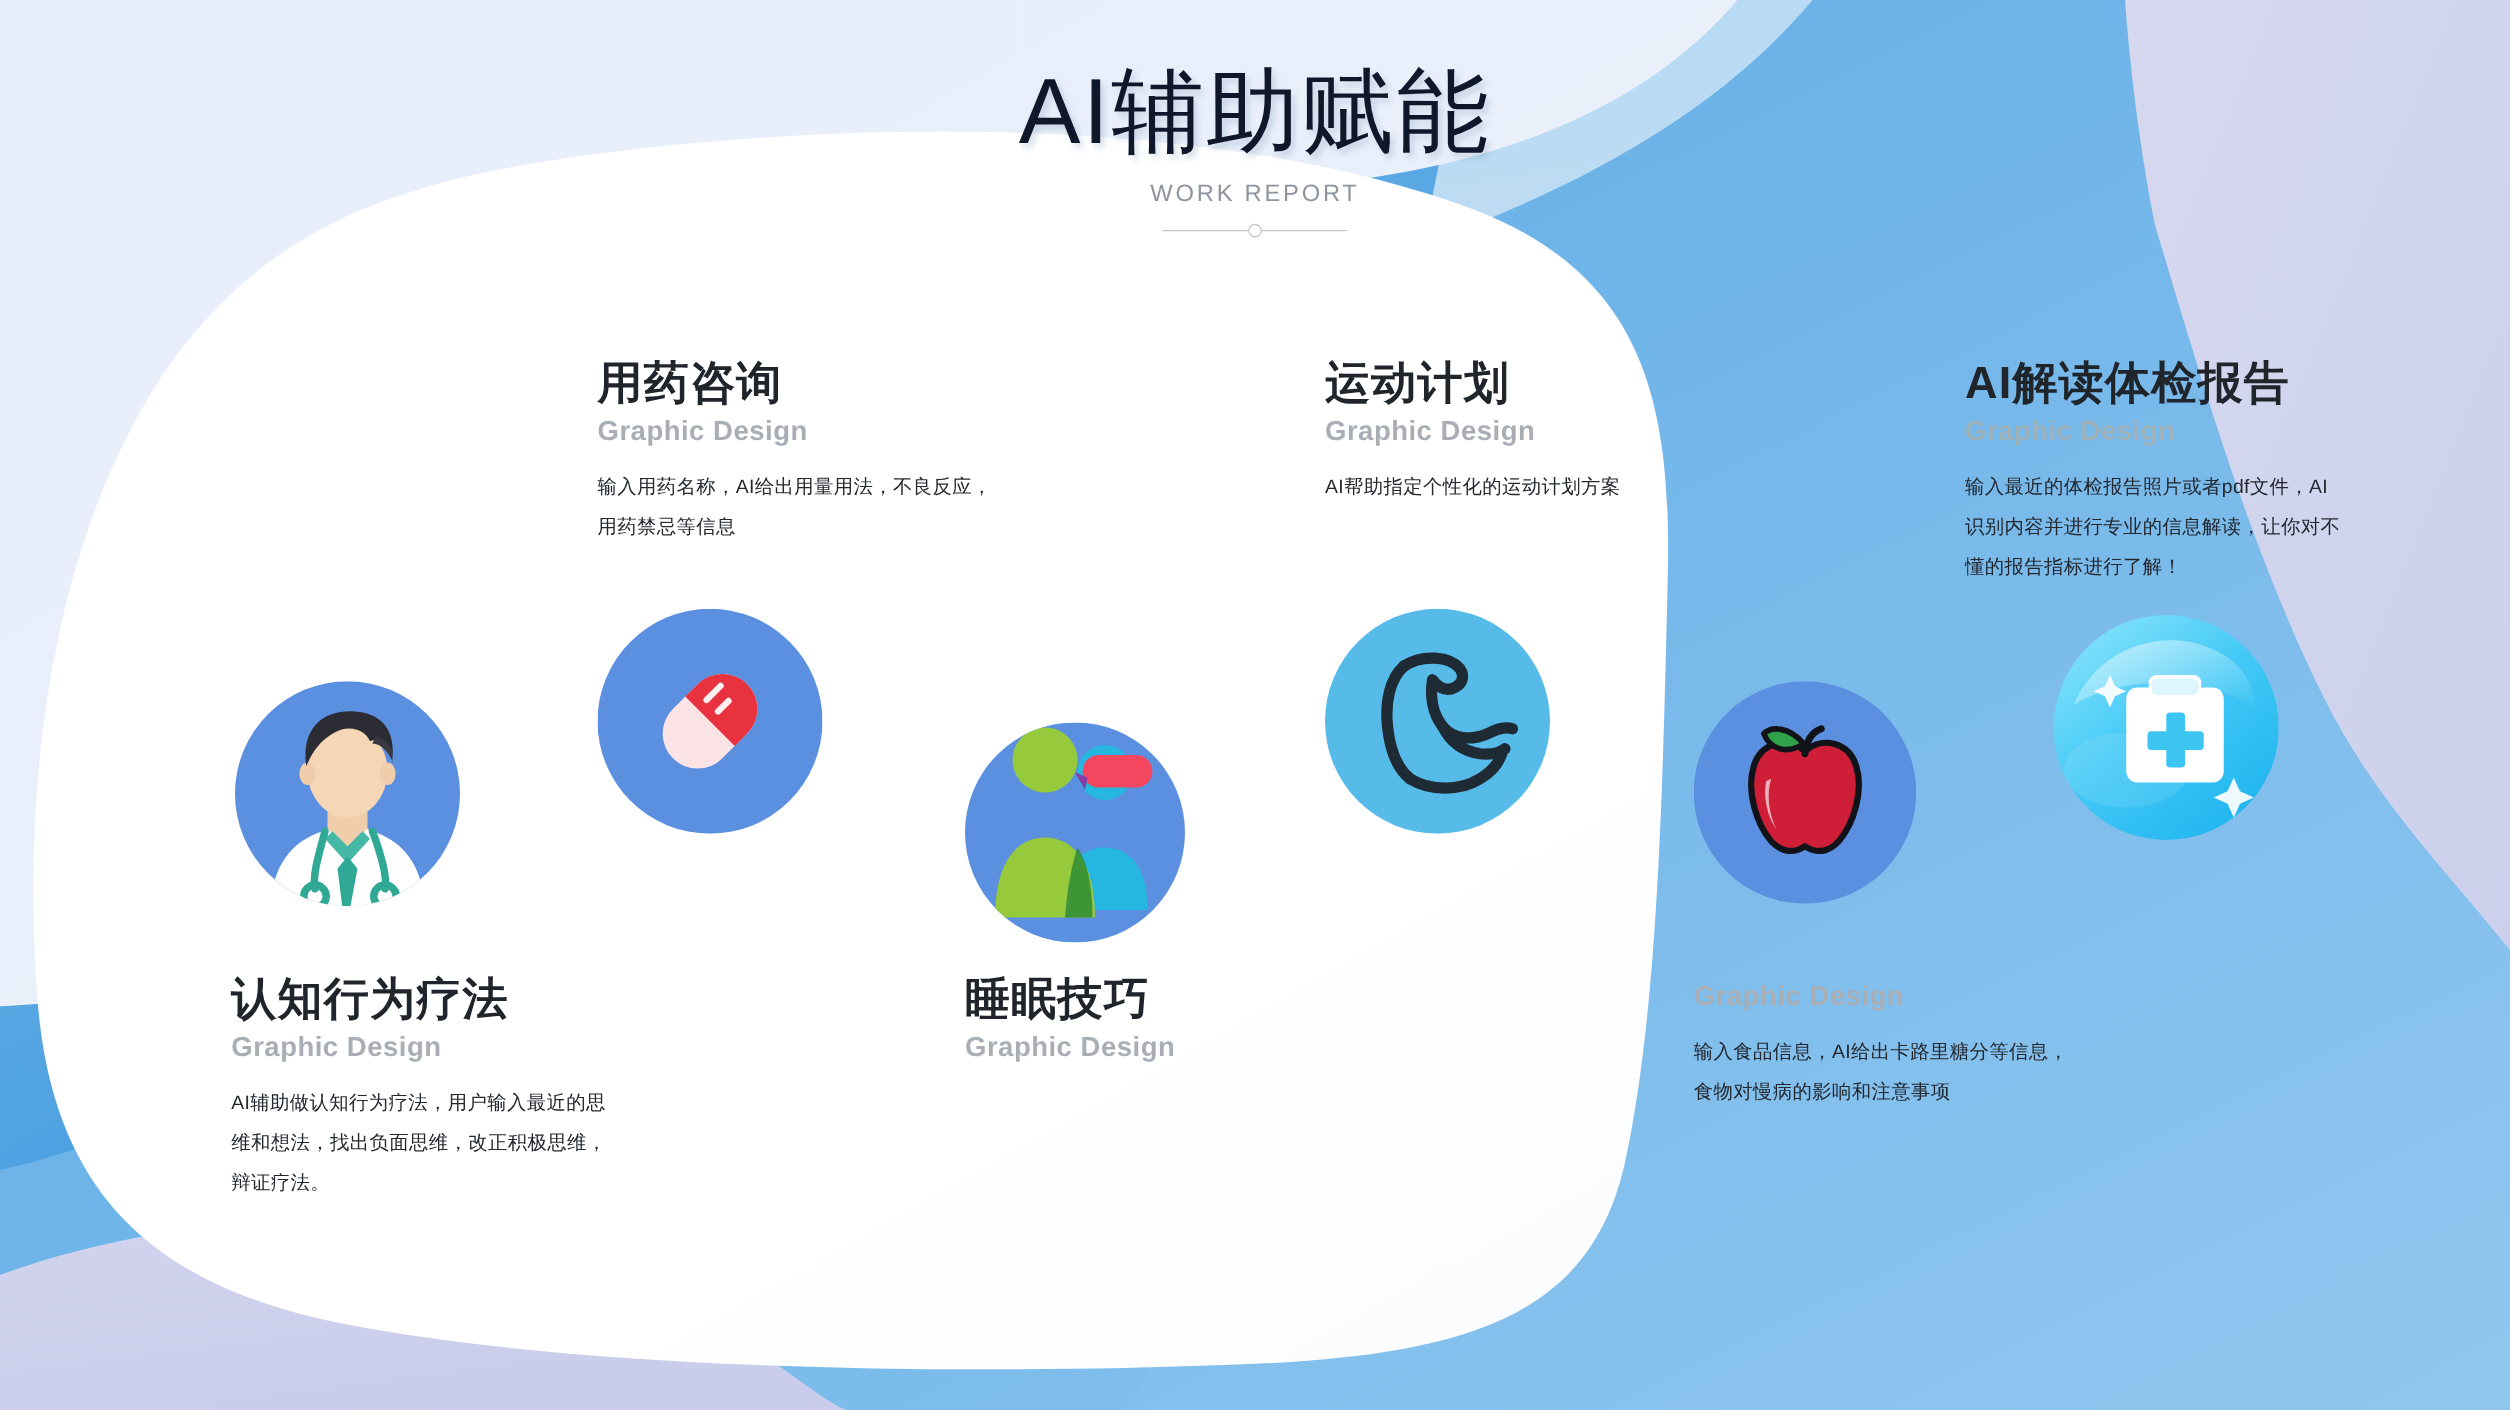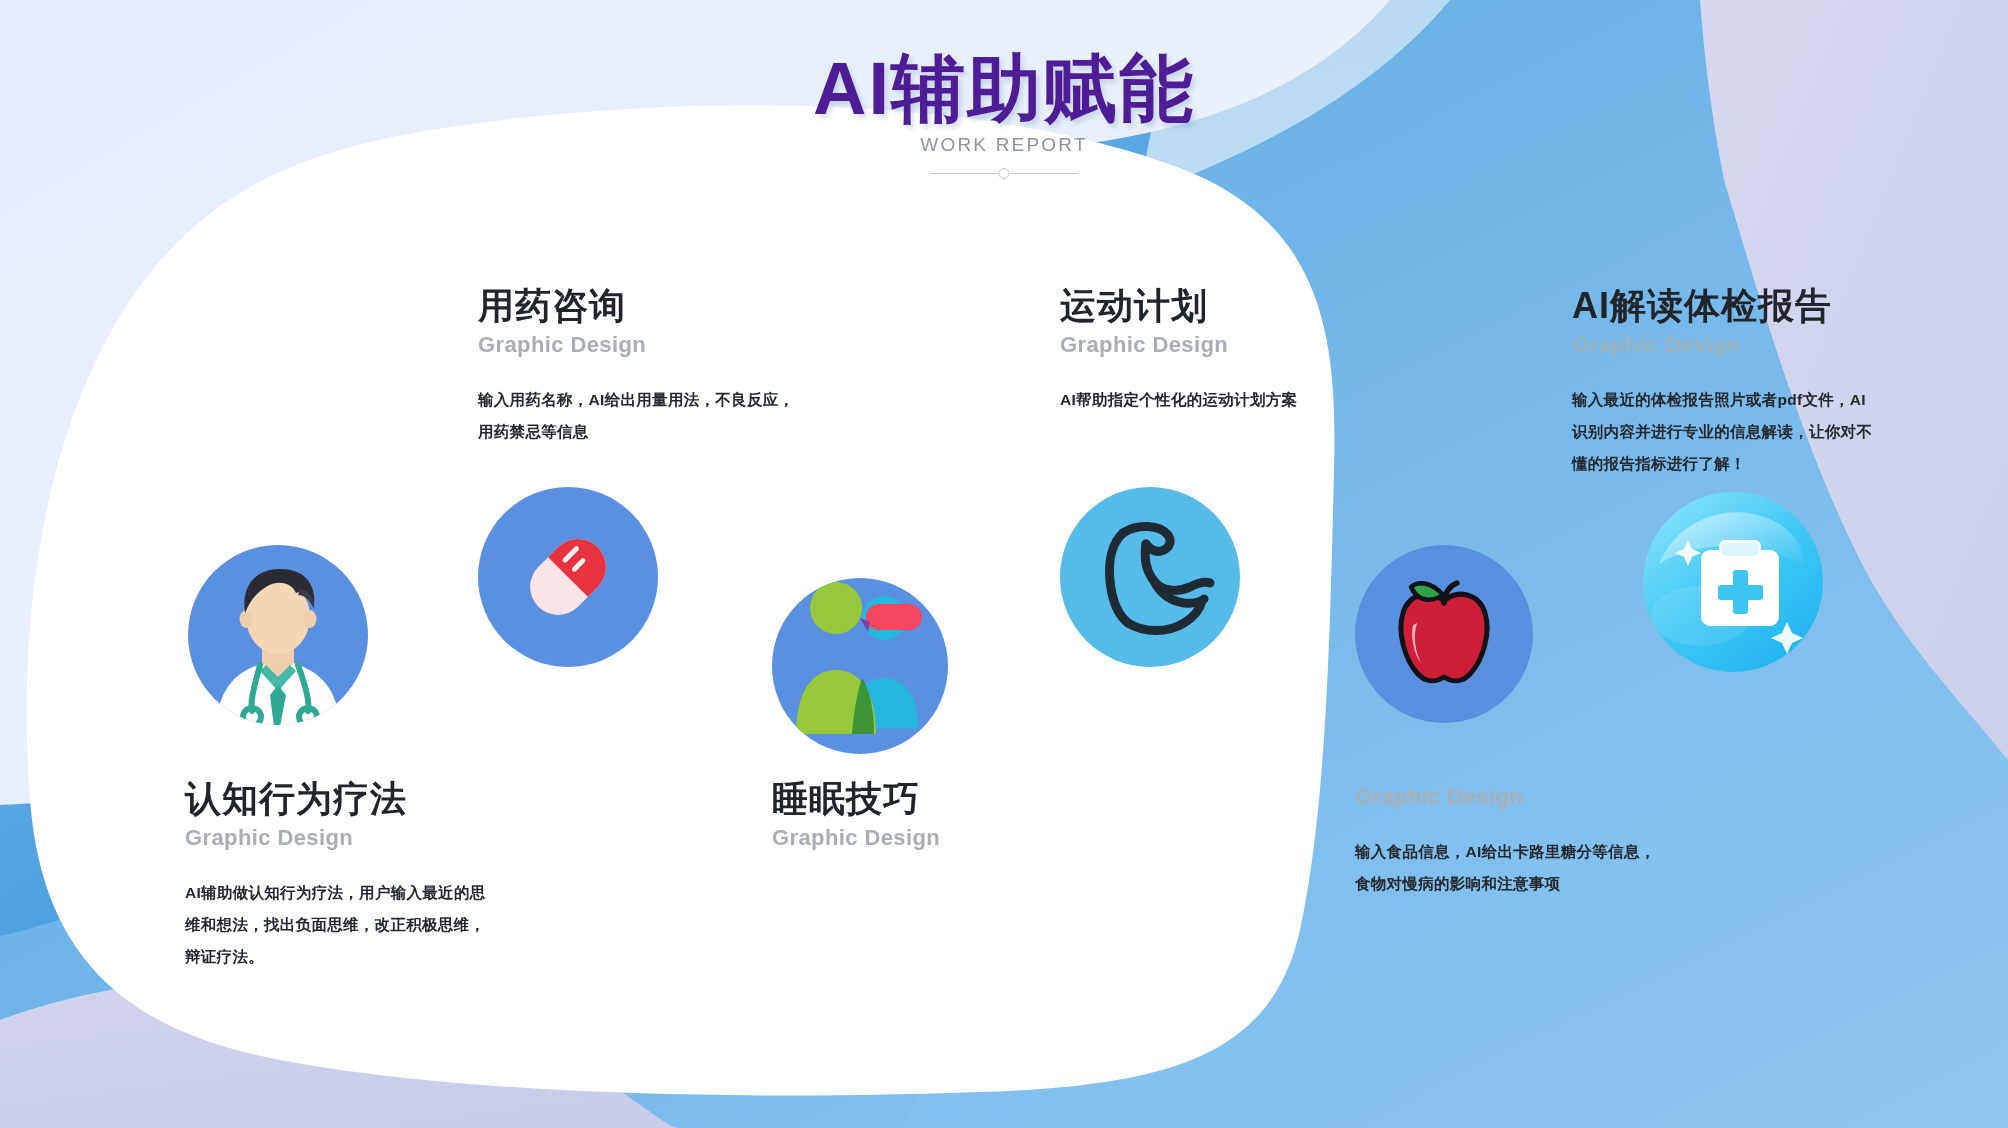--- a/index.html
+++ b/index.html
@@ -13,26 +13,26 @@
   
   .bg-root { position:absolute; inset:0; overflow:hidden; }
   .bg-svg  { position:absolute; inset:0; width:2008px; height:1128px; display:block; }
 
   
   .slide { position:absolute; inset:0; }
 
   
   .header { position:absolute; left:0; top:48px; width:2008px; text-align:center; }
   .title {
-    font-size:74px; font-weight:bold; color:#4c1d95; letter-spacing:2px;
+    font-size:74px; font-weight:normal; color:#0f172a; letter-spacing:2px;
     line-height:1.12;
     text-shadow:3px 4px 5px rgba(120,150,180,0.30);
   }
   .subtitle {
-    margin-top:3px;
+    margin-top:14px;
     font-size:19px; letter-spacing:2.2px; color:#8d949c; font-weight:400;
   }
   .divider {
     margin:12px auto 0 auto; width:148px; height:12px; position:relative;
   }
   .divider .line {
     position:absolute; left:0; top:5px; width:148px; height:1.6px;
     background:#c2c7cf;
   }
   .divider .knob {
@@ -45,21 +45,21 @@
   .block { position:absolute; }
   .blk-title {
     font-size:36px; font-weight:bold; color:#20242b; letter-spacing:1px;
     line-height:1.15; white-space:nowrap;
   }
   .blk-sub {
     margin-top:6px; font-size:22px; color:#a9aeb5; font-weight:700;
     letter-spacing:0.4px; white-space:nowrap;
   }
   .blk-desc {
-    margin-top:26px; font-size:15.5px; font-weight:bold;
+    margin-top:16px; font-size:15.5px; font-weight:normal;
     color:#23272e; line-height:2.05; letter-spacing:0.3px;
   }
   
   .blk-sub.faded { color:rgba(214,170,120,0.42); }
 
   
   .icon-wrap { position:absolute; }
   .icon-wrap svg { display:block; }
 </style>
 </head>

